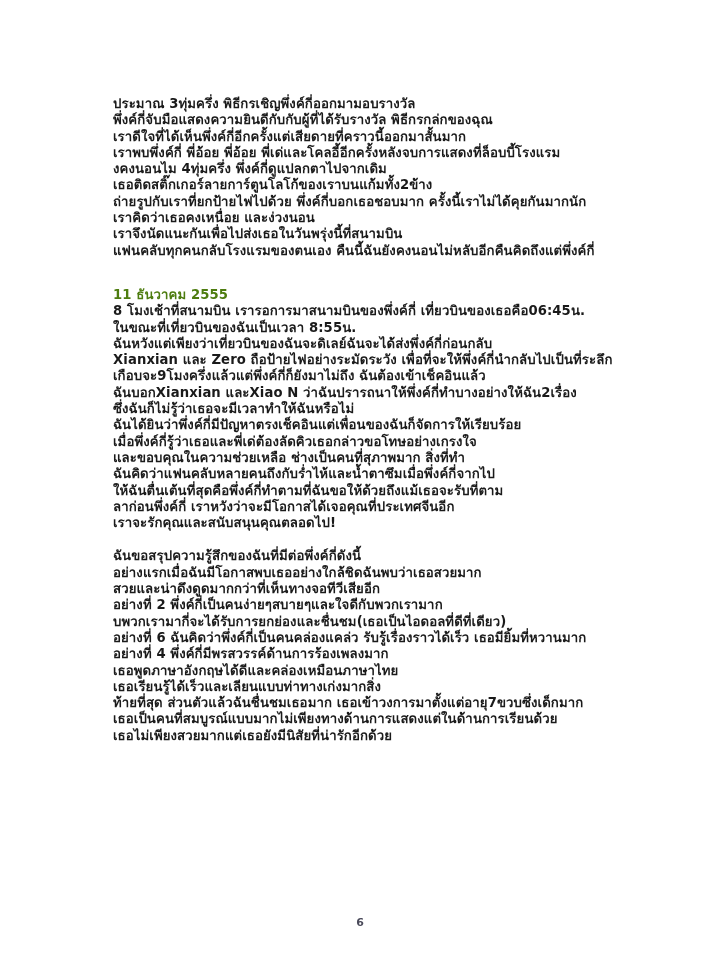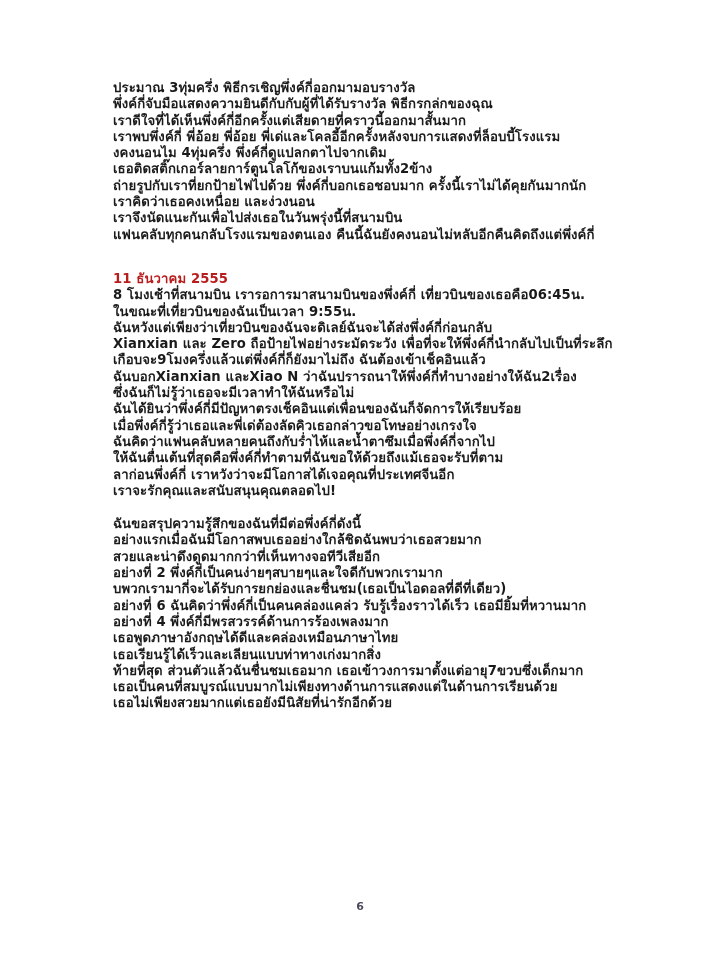--- a/index.html
+++ b/index.html
@@ -11,21 +11,21 @@
     width: 720px;
     height: 960px;
     background: #ffffff;
     font-family: "DejaVu Sans", "Liberation Sans", sans-serif;
     overflow: hidden;
     position: relative;
   }
   .page {
     position: absolute;
     left: 0;
-    top: 0;
+    top: 16px;
     width: 720px;
     height: 778px;
     background: #ffffff;
     box-sizing: border-box;
   }
   .content {
     position: absolute;
     left: 113px;
     top: 80px;
     width: 580px;
@@ -40,21 +40,21 @@
     line-height: 16.3px;
     color: #1a1a1a;
     white-space: nowrap;
     letter-spacing: 0.1px;
     font-weight: 600;
   }
   .date-heading {
     display: block;
     font-size: 13.2px;
     line-height: 16.3px;
-    color: #b91c1c;
+    color: #4d7c0f;
     font-weight: 700;
     white-space: nowrap;
     letter-spacing: 0.1px;
   }
   .spacer-block {
     display: block;
     height: 28px;
   }
   .spacer-small {
     display: block;
@@ -85,28 +85,29 @@
         <span class="line">เธอติดสติ๊กเกอร์ลายการ์ตูนโลโก้ของเราบนแก้มทั้ง2ข้าง</span>
         <span class="line">ถ่ายรูปกับเราที่ยกป้ายไฟไปด้วย พึ่งค์กี่บอกเธอชอบมาก ครั้งนี้เราไม่ได้คุยกันมากนัก</span>
         <span class="line">เราคิดว่าเธอคงเหนื่อย และง่วงนอน</span>
         <span class="line">เราจึงนัดแนะกันเพื่อไปส่งเธอในวันพรุ่งนี้ที่สนามบิน</span>
         <span class="line">แฟนคลับทุกคนกลับโรงแรมของตนเอง คืนนี้ฉันยังคงนอนไม่หลับอีกคืนคิดถึงแต่พึ่งค์กี่</span>
       </div>
       <span class="spacer-block"></span>
       <span class="date-heading">11 ธันวาคม 2555</span>
       <div class="para">
         <span class="line">8 โมงเช้าที่สนามบิน เรารอการมาสนามบินของพึ่งค์กี่ เที่ยวบินของเธอคือ06:45น.</span>
-        <span class="line">ในขณะที่เที่ยวบินของฉันเป็นเวลา 9:55น.</span>
+        <span class="line">ในขณะที่เที่ยวบินของฉันเป็นเวลา 8:55น.</span>
         <span class="line">ฉันหวังแต่เพียงว่าเที่ยวบินของฉันจะดิเลย์ฉันจะได้ส่งพึ่งค์กี่ก่อนกลับ</span>
         <span class="line">Xianxian และ Zero ถือป้ายไฟอย่างระมัดระวัง เพื่อที่จะให้พึ่งค์กี่นำกลับไปเป็นที่ระลึก</span>
         <span class="line">เกือบจะ9โมงครึ่งแล้วแต่พึ่งค์กี่ก็ยังมาไม่ถึง ฉันต้องเข้าเช็คอินแล้ว</span>
         <span class="line">ฉันบอกXianxian และXiao N ว่าฉันปรารถนาให้พึ่งค์กี่ทำบางอย่างให้ฉัน2เรื่อง</span>
         <span class="line">ซึ่งฉันก็ไม่รู้ว่าเธอจะมีเวลาทำให้ฉันหรือไม่</span>
         <span class="line">ฉันได้ยินว่าพึ่งค์กี่มีปัญหาตรงเช็คอินแต่เพื่อนของฉันก็จัดการให้เรียบร้อย</span>
         <span class="line">เมื่อพึ่งค์กี่รู้ว่าเธอและพี่เด่ต้องลัดคิวเธอกล่าวขอโทษอย่างเกรงใจ</span>
+        <span class="line">และขอบคุณในความช่วยเหลือ ช่างเป็นคนที่สุภาพมาก สิ่งที่ทำ</span>
         <span class="line">ฉันคิดว่าแฟนคลับหลายคนถึงกับร่ำไห้และน้ำตาซึมเมื่อพึ่งค์กี่จากไป</span>
         <span class="line">ให้ฉันตื่นเต้นที่สุดคือพึ่งค์กี่ทำตามที่ฉันขอให้ด้วยถึงแม้เธอจะรับที่ตาม</span>
         <span class="line">ลาก่อนพึ่งค์กี่ เราหวังว่าจะมีโอกาสได้เจอคุณที่ประเทศจีนอีก</span>
         <span class="line">เราจะรักคุณและสนับสนุนคุณตลอดไป!</span>
       </div>
       <span class="spacer-small"></span>
       <div class="para">
         <span class="line">ฉันขอสรุปความรู้สึกของฉันที่มีต่อพึ่งค์กี่ดังนี้</span>
         <span class="line">อย่างแรกเมื่อฉันมีโอกาสพบเธออย่างใกล้ชิดฉันพบว่าเธอสวยมาก</span>
         <span class="line">สวยและน่าดึงดูดมากกว่าที่เห็นทางจอทีวีเสียอีก</span>

